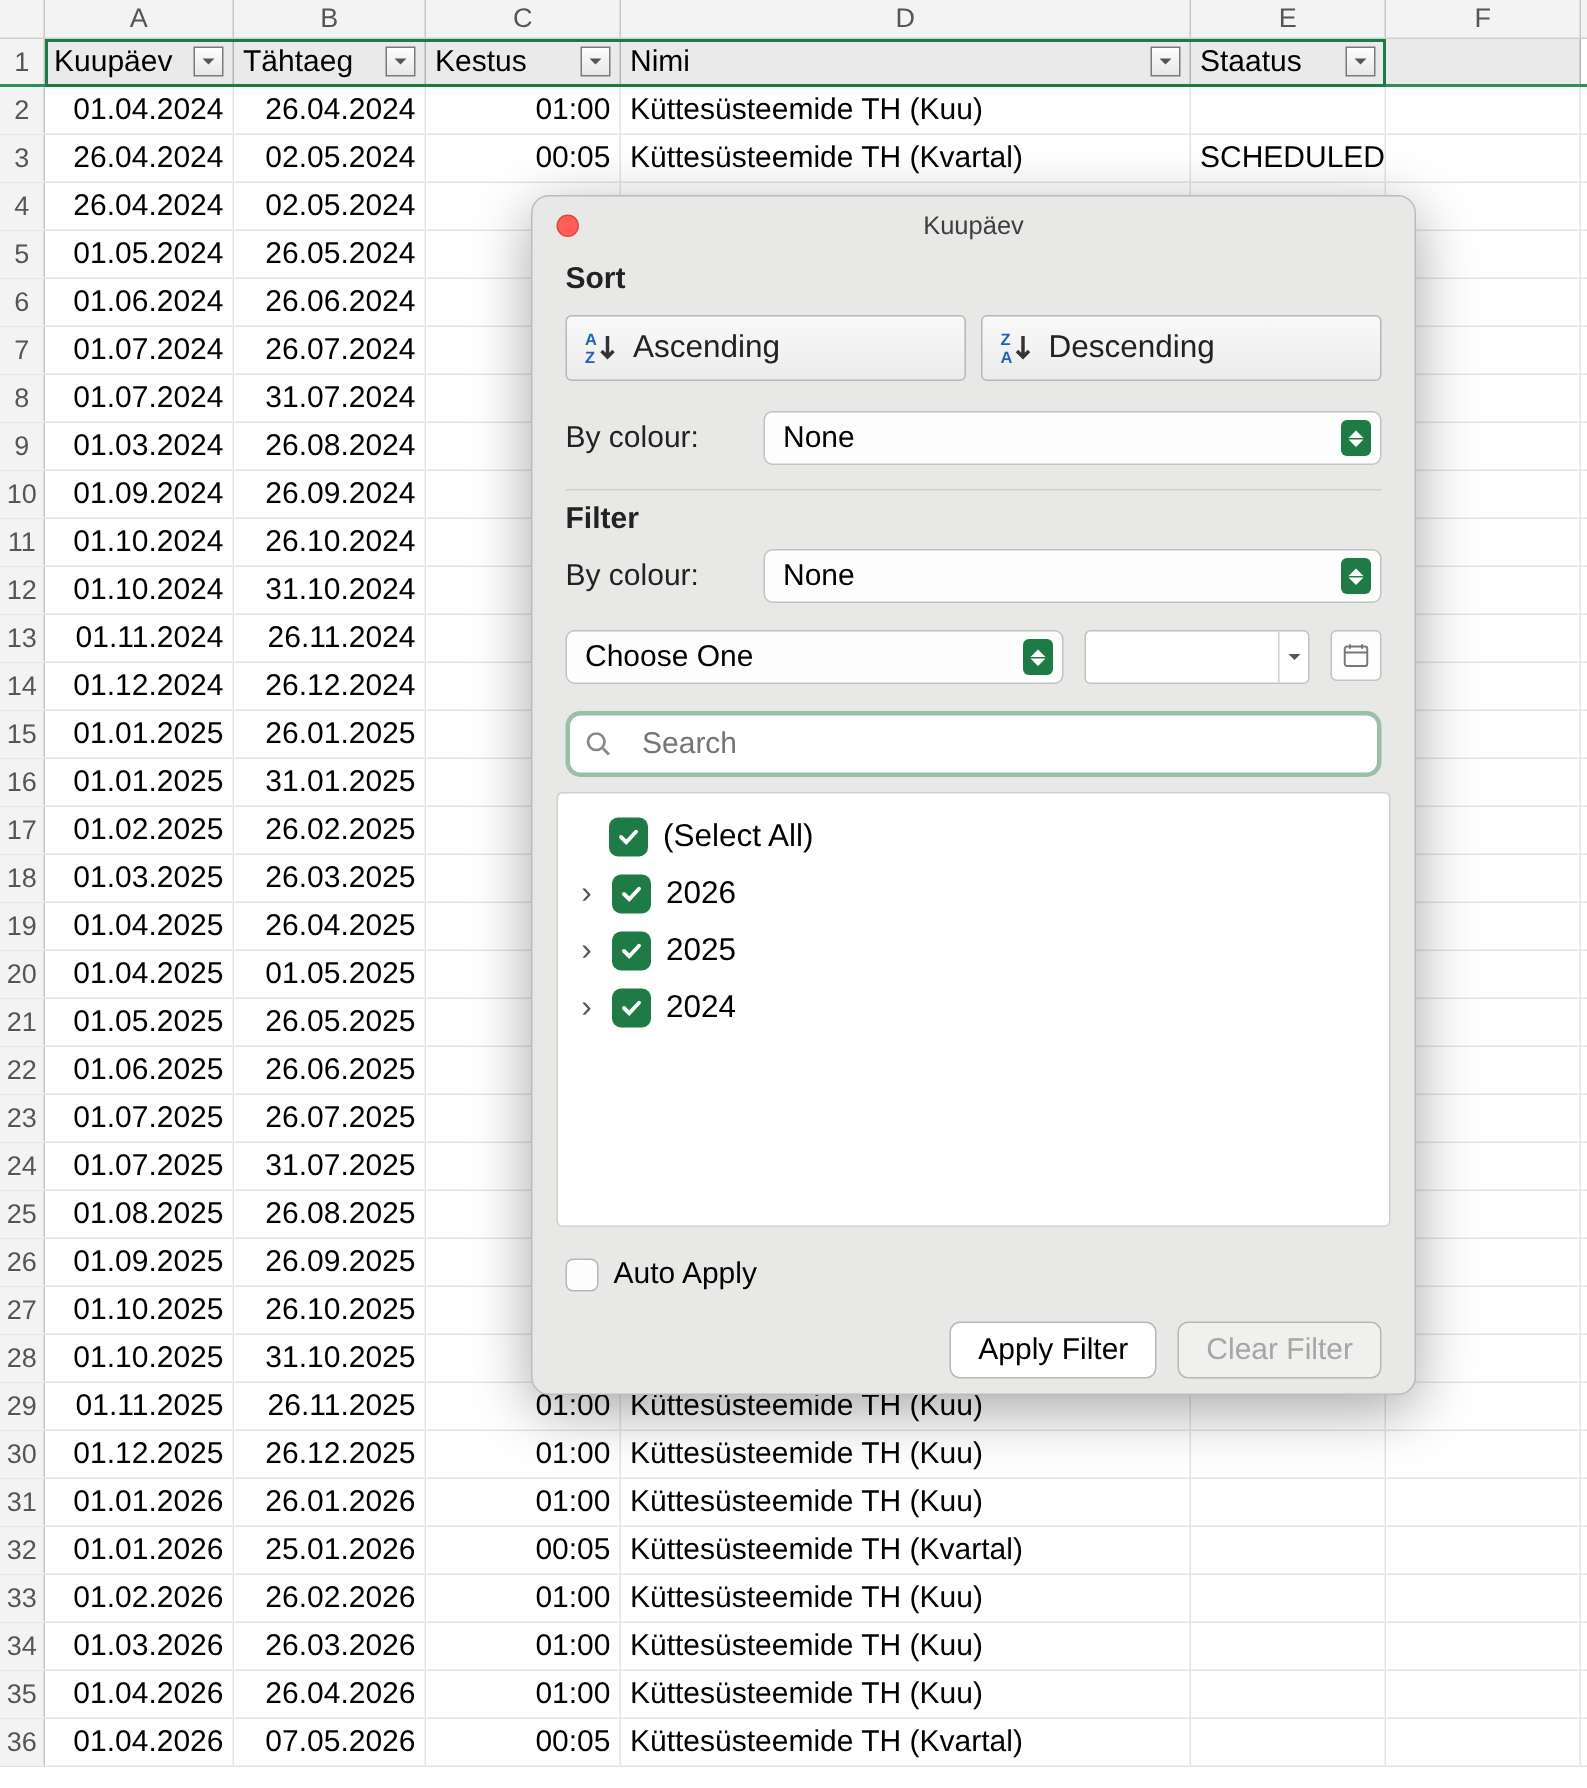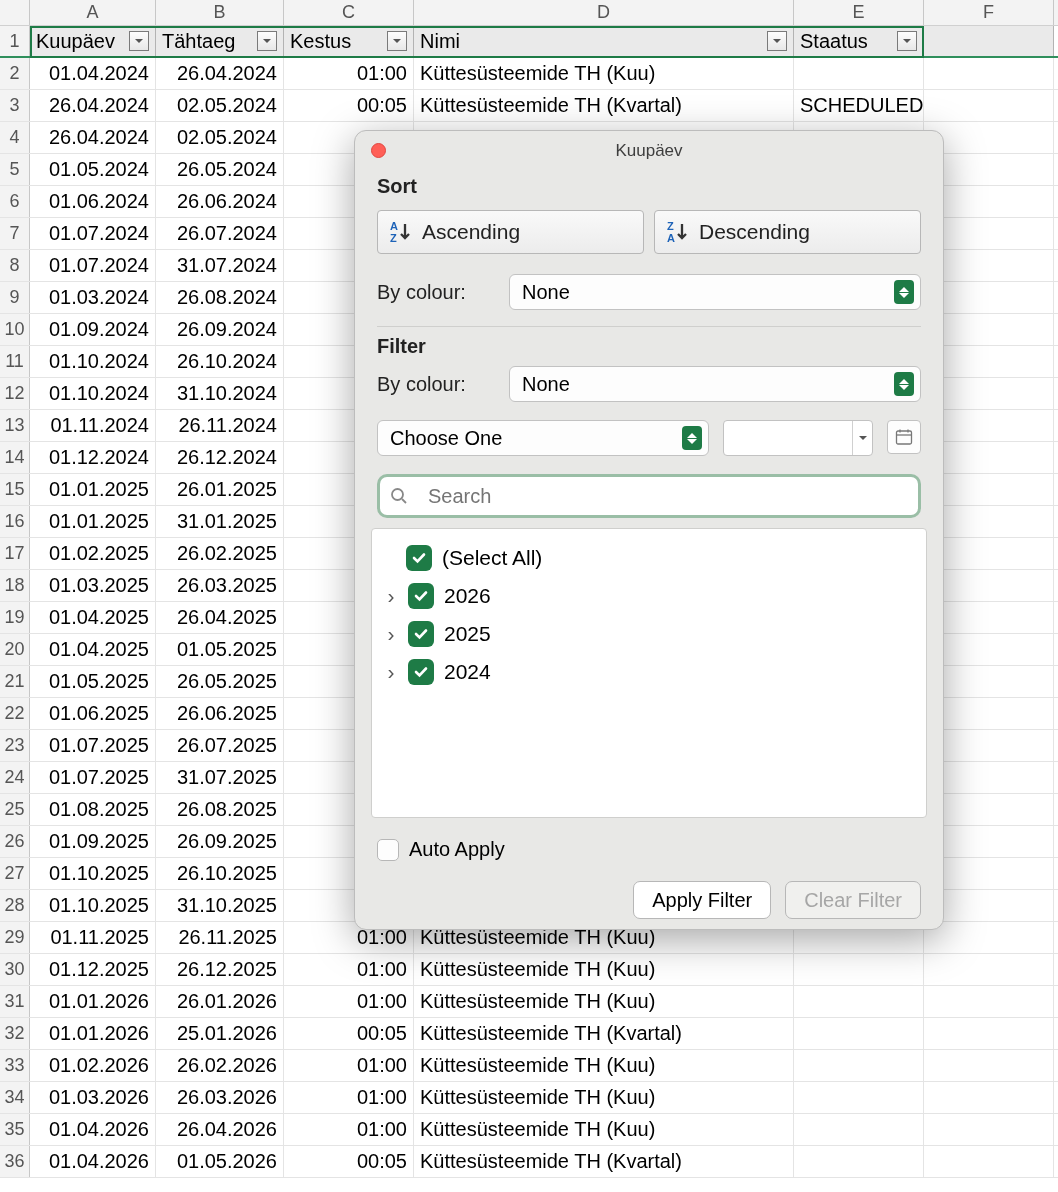--- a/index.html
+++ b/index.html
@@ -428,21 +428,21 @@
         <div class="cell wA right">01.04.2026</div>
         <div class="cell wB right">26.04.2026</div>
         <div class="cell wC right">01:00</div>
         <div class="cell wD left">Küttesüsteemide TH (Kuu)</div>
         <div class="cell wE left"></div>
         <div class="cell wF left"></div>
       </div>
       <div class="body-row">
         <div class="rowhead">36</div>
         <div class="cell wA right">01.04.2026</div>
-        <div class="cell wB right">01.05.2026</div>
+        <div class="cell wB right">07.05.2026</div>
         <div class="cell wC right">00:05</div>
         <div class="cell wD left">Küttesüsteemide TH (Kvartal)</div>
         <div class="cell wE left"></div>
         <div class="cell wF left"></div>
       </div>
     </div>
 
   <div class="dialog">
     <div class="dlg-title">
       <div class="closebtn"></div>

